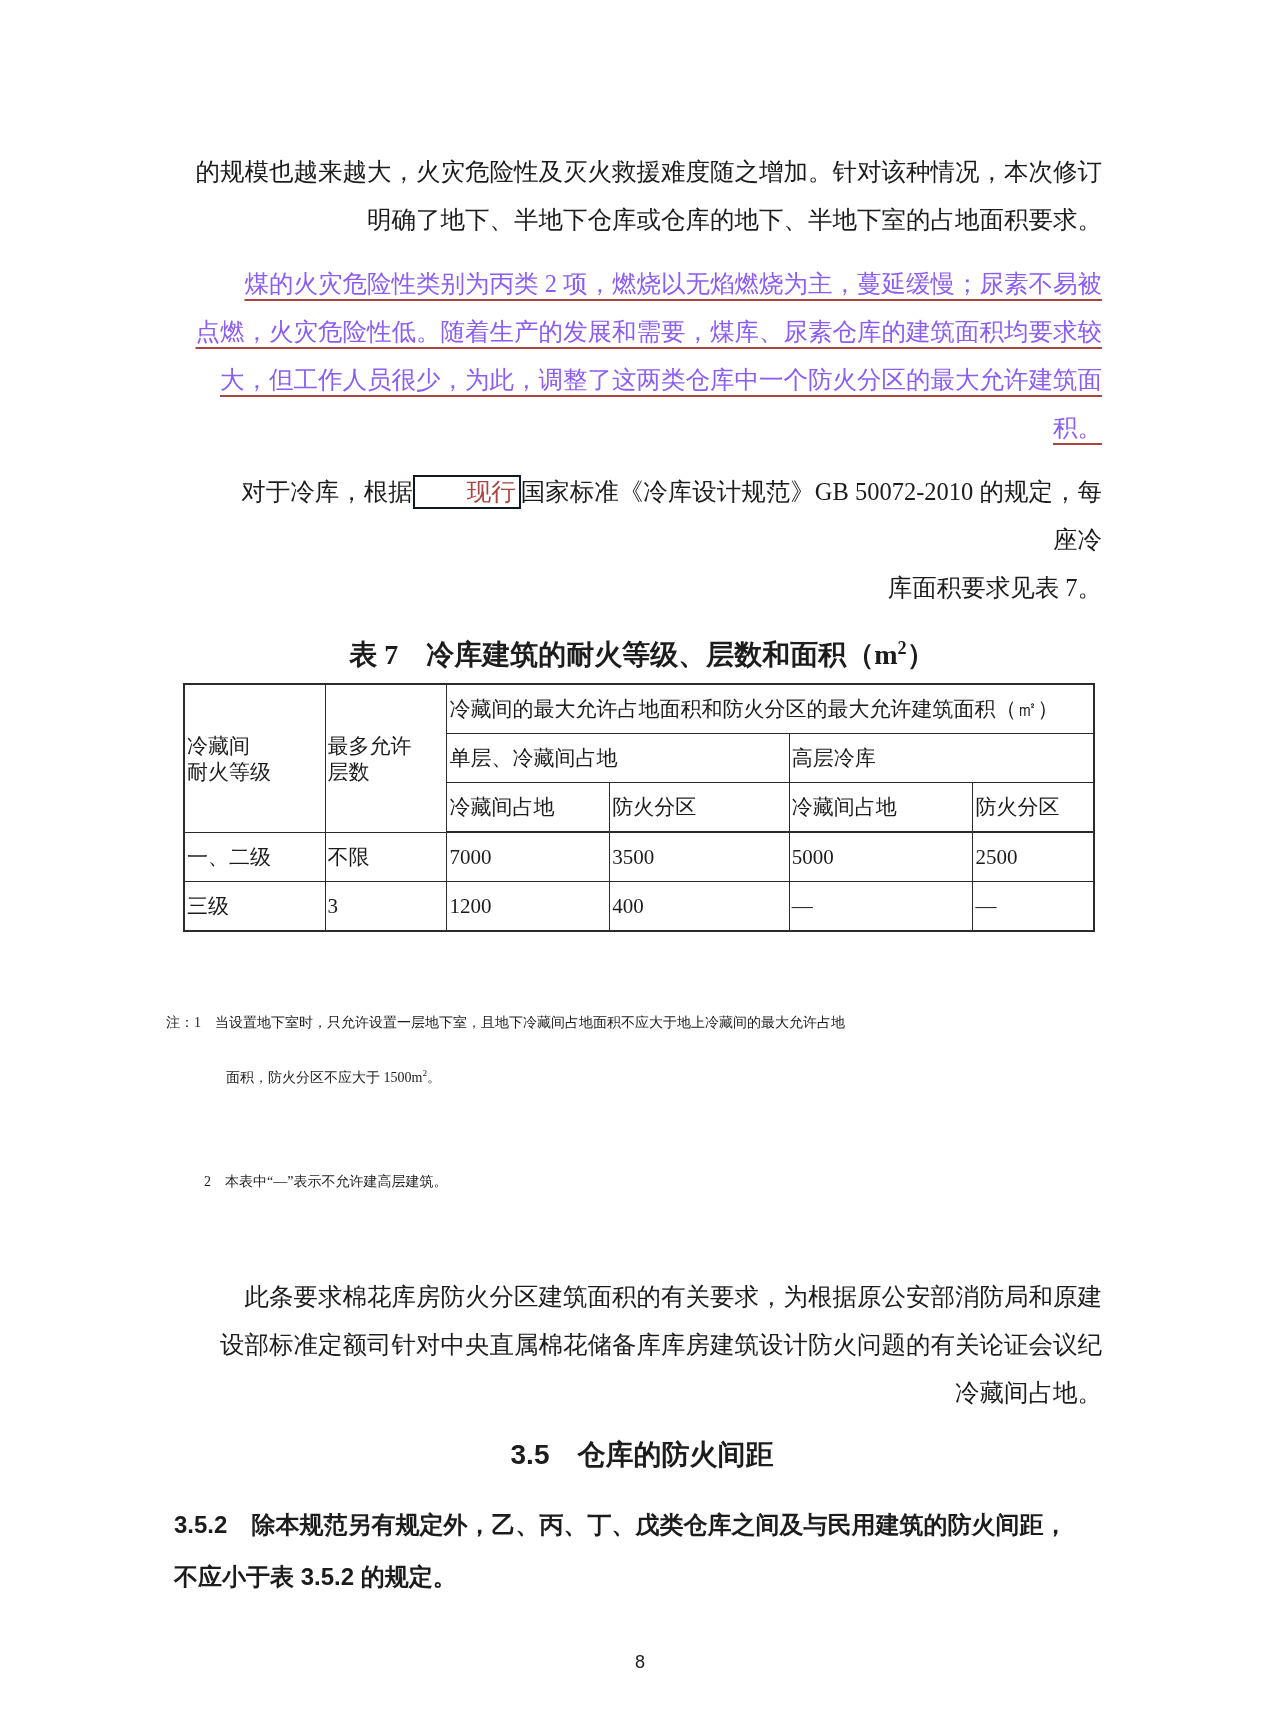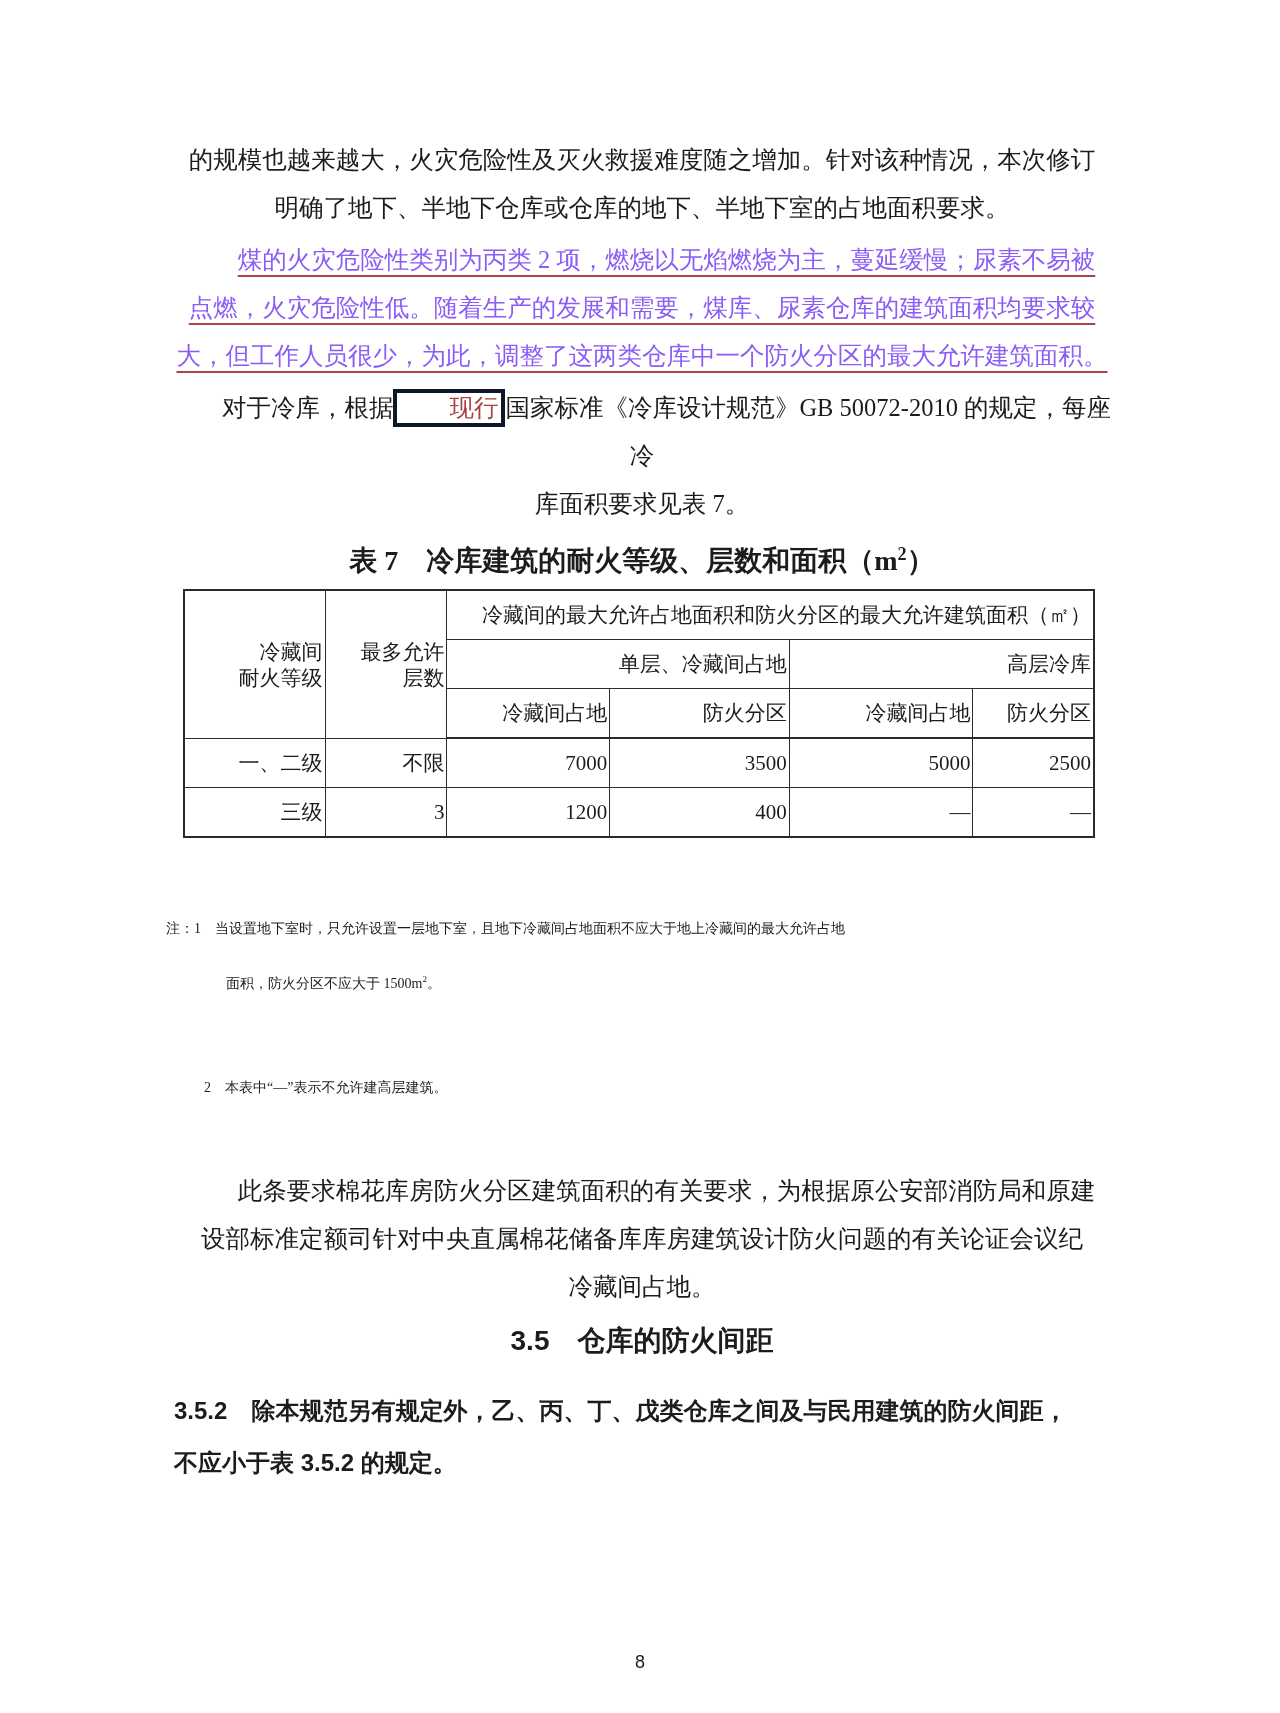--- a/index.html
+++ b/index.html
@@ -10,37 +10,37 @@
     overflow:hidden;
     font-family:"Liberation Serif","DejaVu Serif",serif;
     color:#1c1c1c;
   }
   .content{
     position:absolute;
     left:166px;top:132px;
     width:952px;
   }
   p.body{
-    margin:4px;
+    margin:16px;
     font-size:24.5px;
     line-height:48px;
     white-space:pre-line;
-    text-align:center;
+    text-align:right;
   }
   p.indent{text-indent:2em;}
   .red{
     color:#8b5cf6;
     text-decoration:underline;
     text-decoration-color:#a94442;
     text-decoration-thickness:1.5px;
     text-underline-offset:7px;
   }
   .rev-box{
     color:#a94442;
-    border:4px solid #0f172a;
+    border:2px solid #0f172a;
     padding:0 3px;
     text-decoration:none;
     display:inline-block;
     line-height:30px;
   }
   .caption{
     margin:6px 0 0 0;
     text-align:center;
     font-weight:bold;
     font-size:28px;
@@ -48,21 +48,21 @@
   }
   table.t7{
     border-collapse:collapse;
     table-layout:fixed;
     width:912px;
     margin:8px 0 0 17px;
     font-size:21px;
   }
   table.t7 td{
     border:1px solid #2b2b2b;
-    text-align:right;
+    text-align:left;
     vertical-align:middle;
     height:48px;
     padding:0 2px;
     white-space:pre-line;
     line-height:26px;
   }
   table.t7{border:2px solid #2b2b2b;}
   table.t7 tr.subhead td{border-bottom-width:2px;}
   .notes{
     margin-top:16px;

